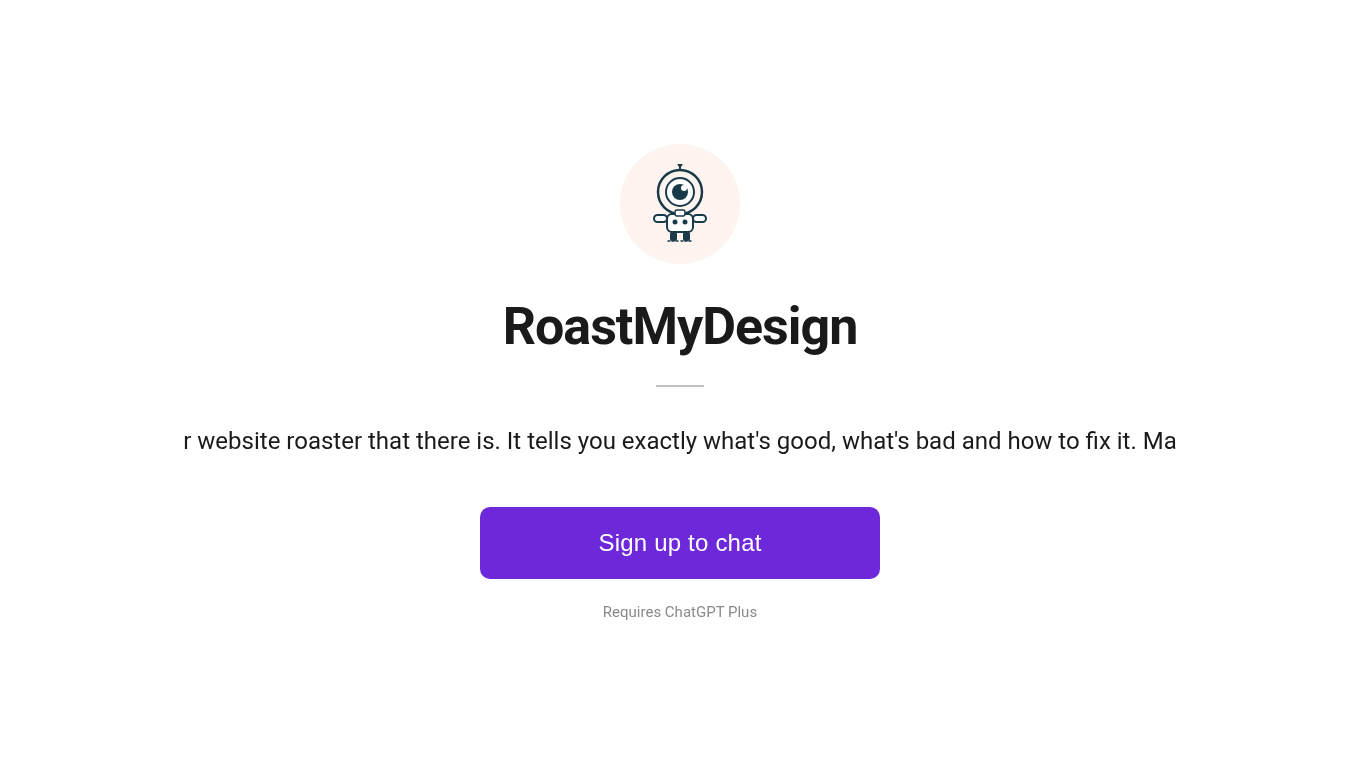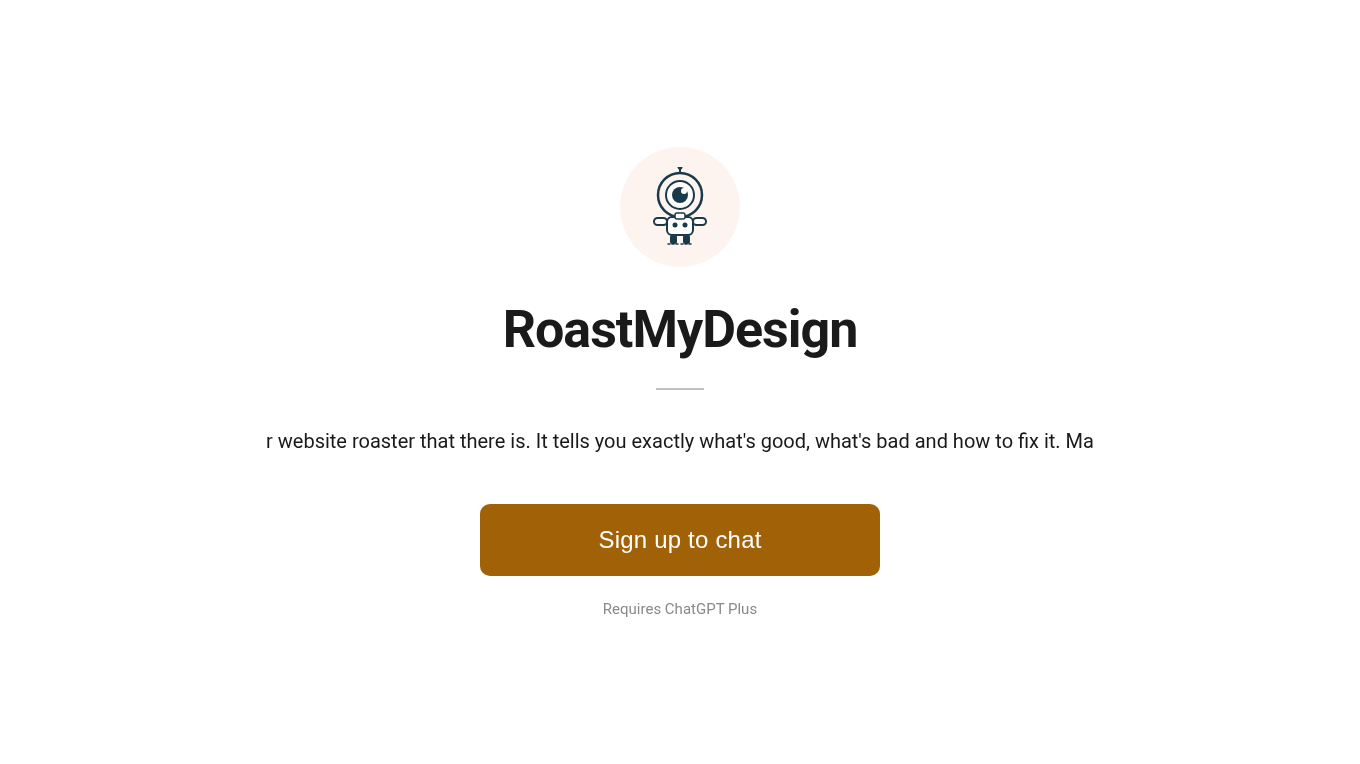--- a/index.html
+++ b/index.html
@@ -54,33 +54,33 @@
     }
 
     .divider {
       width: 48px;
       height: 2px;
       background-color: #c0c0c0;
       margin-bottom: 36px;
     }
 
     .description-text {
-      font-size: 20px;
+      font-size: 24px;
       color: #1a1a1a;
       text-align: center;
       max-width: 1360px;
       width: 1360px;
       white-space: nowrap;
       overflow: hidden;
       margin-bottom: 48px;
       line-height: 1.5;
     }
 
     .signup-button {
-      background-color: #a16207;
+      background-color: #6d28d9;
       color: #ffffff;
       border: none;
       border-radius: 10px;
       padding: 22px 60px;
       font-size: 24px;
       font-weight: 500;
       cursor: pointer;
       width: 400px;
       margin-bottom: 20px;
       letter-spacing: 0.2px;

